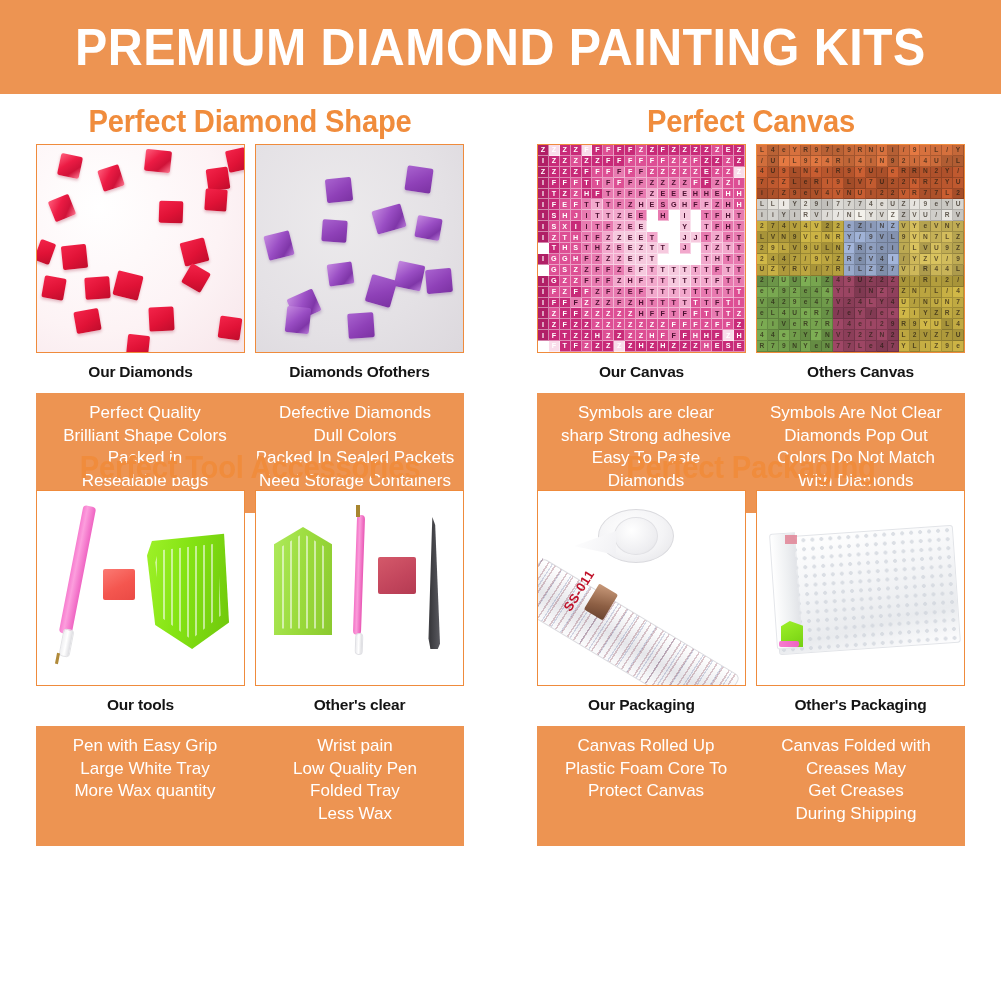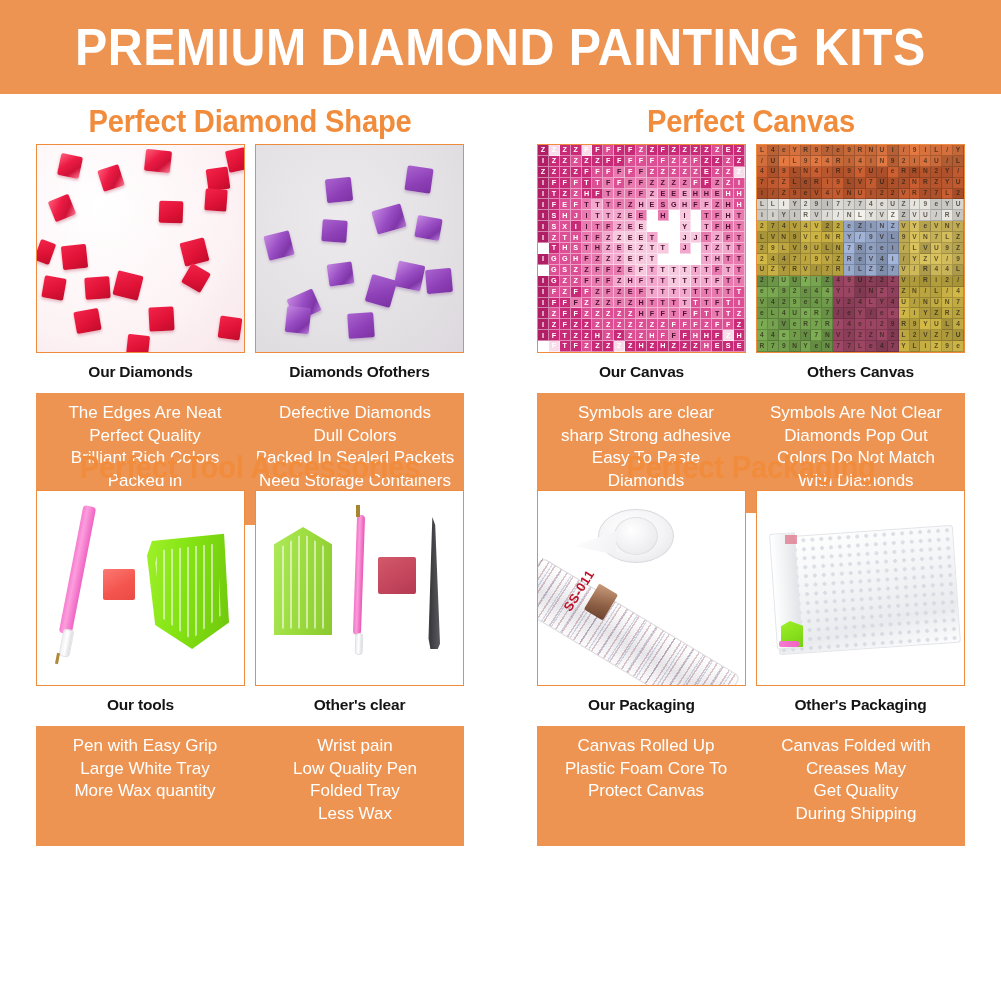--- a/index.html
+++ b/index.html
@@ -252,23 +252,22 @@
             <div class="drill pur facet" style="left:34px;top:148px;transform:rotate(-24deg);width:28px;height:24px;"></div>
             <div class="drill pur facet" style="left:30px;top:162px;transform:rotate(6deg);width:24px;height:26px;"></div>
             <div class="drill pur" style="left:92px;top:168px;transform:rotate(-4deg);width:26px;height:25px;"></div>
           </div>
           <div class="caption">Diamonds Ofothers</div>
         </div>
       </div>
 
       <div class="feature-box">
         <div class="feature-col">
-          <div>The Edges Are Neat</div>
           <div>Perfect Quality</div>
-          <div>Brilliant Rich Colors</div>
+          <div>Brilliant Shape Colors</div>
           <div>Packed in</div>
           <div>Resealable bags</div>
         </div>
         <div class="feature-col">
           <div>Defective Diamonds</div>
           <div>Dull Colors</div>
           <div>Packed In Sealed Packets</div>
           <div>Need Storage Containers</div>
         </div>
       </div>
@@ -1154,20 +1153,20 @@
 
       <div class="feature-box">
         <div class="feature-col">
           <div>Canvas Rolled Up</div>
           <div>Plastic Foam Core To</div>
           <div>Protect Canvas</div>
         </div>
         <div class="feature-col">
           <div>Canvas Folded with</div>
           <div>Creases May</div>
-          <div>Get Quality</div>
+          <div>Get Creases</div>
           <div>During Shipping</div>
         </div>
       </div>
     </div>
 
   </div>
 </div>
 
 </body></html>

